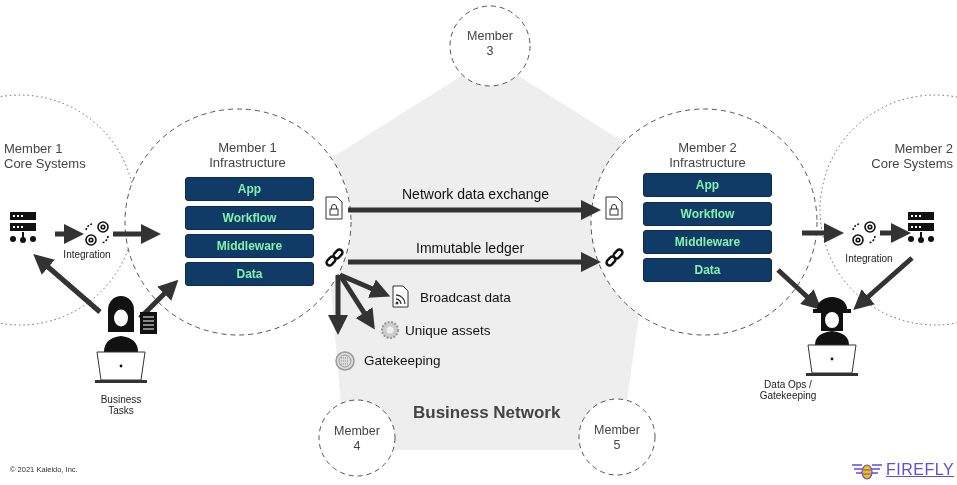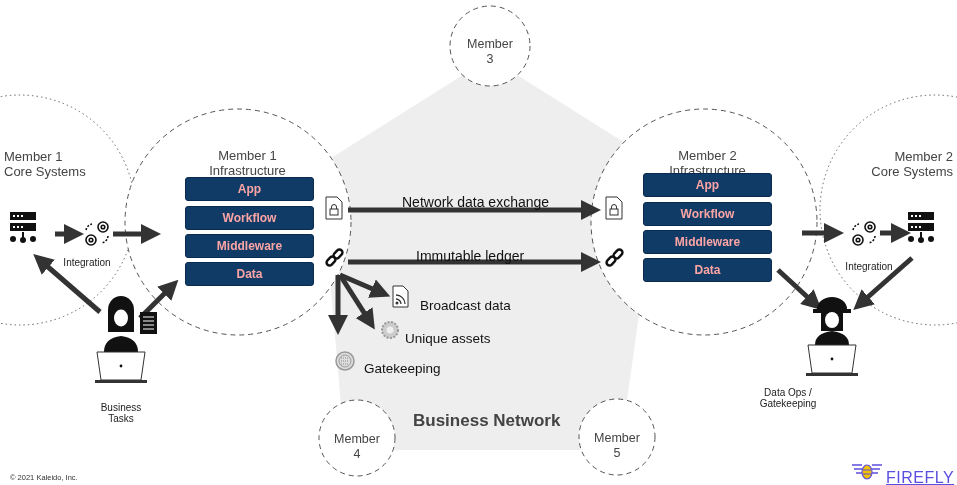--- a/index.html
+++ b/index.html
@@ -1,20 +1,20 @@
 <!DOCTYPE html>
 <html><head>
 <meta charset="utf-8">
 <style>
   html, body { margin:0; padding:0; background:#ffffff; }
   body { width:957px; height:485px; position:relative; overflow:hidden; font-family:"Liberation Sans", sans-serif; }
   #stage { position:absolute; left:0; top:0; width:957px; height:485px; }
-  .t { position:absolute; font-family:"Liberation Sans", sans-serif; color:#444; white-space:nowrap;margin-top:8px; }
+  .t { position:absolute; font-family:"Liberation Sans", sans-serif; color:#444; white-space:nowrap; }
   .title-blk { font-size:13px; color:#444; text-align:center; line-height:15px; }
-  .block { position:absolute; background:#0f3b66; color:#fca5a5; font-weight:bold; font-size:12px; text-align:center;
+  .block { position:absolute; background:#0f3b66; color:#86efac; font-weight:bold; font-size:12px; text-align:center;
            border-radius:3px; border:1px solid #0a2b4d; box-sizing:border-box; line-height:22px; height:24px; }
   .small { font-size:10px; color:#222; text-align:center; line-height:11px; }
   .flow { font-size:14px; color:#111; }
   .feat { font-size:13.5px; color:#111; }
 </style>
 </head>
 <body>
 
 <svg id="stage" width="957" height="485" viewBox="0 0 957 485">
   <defs>

